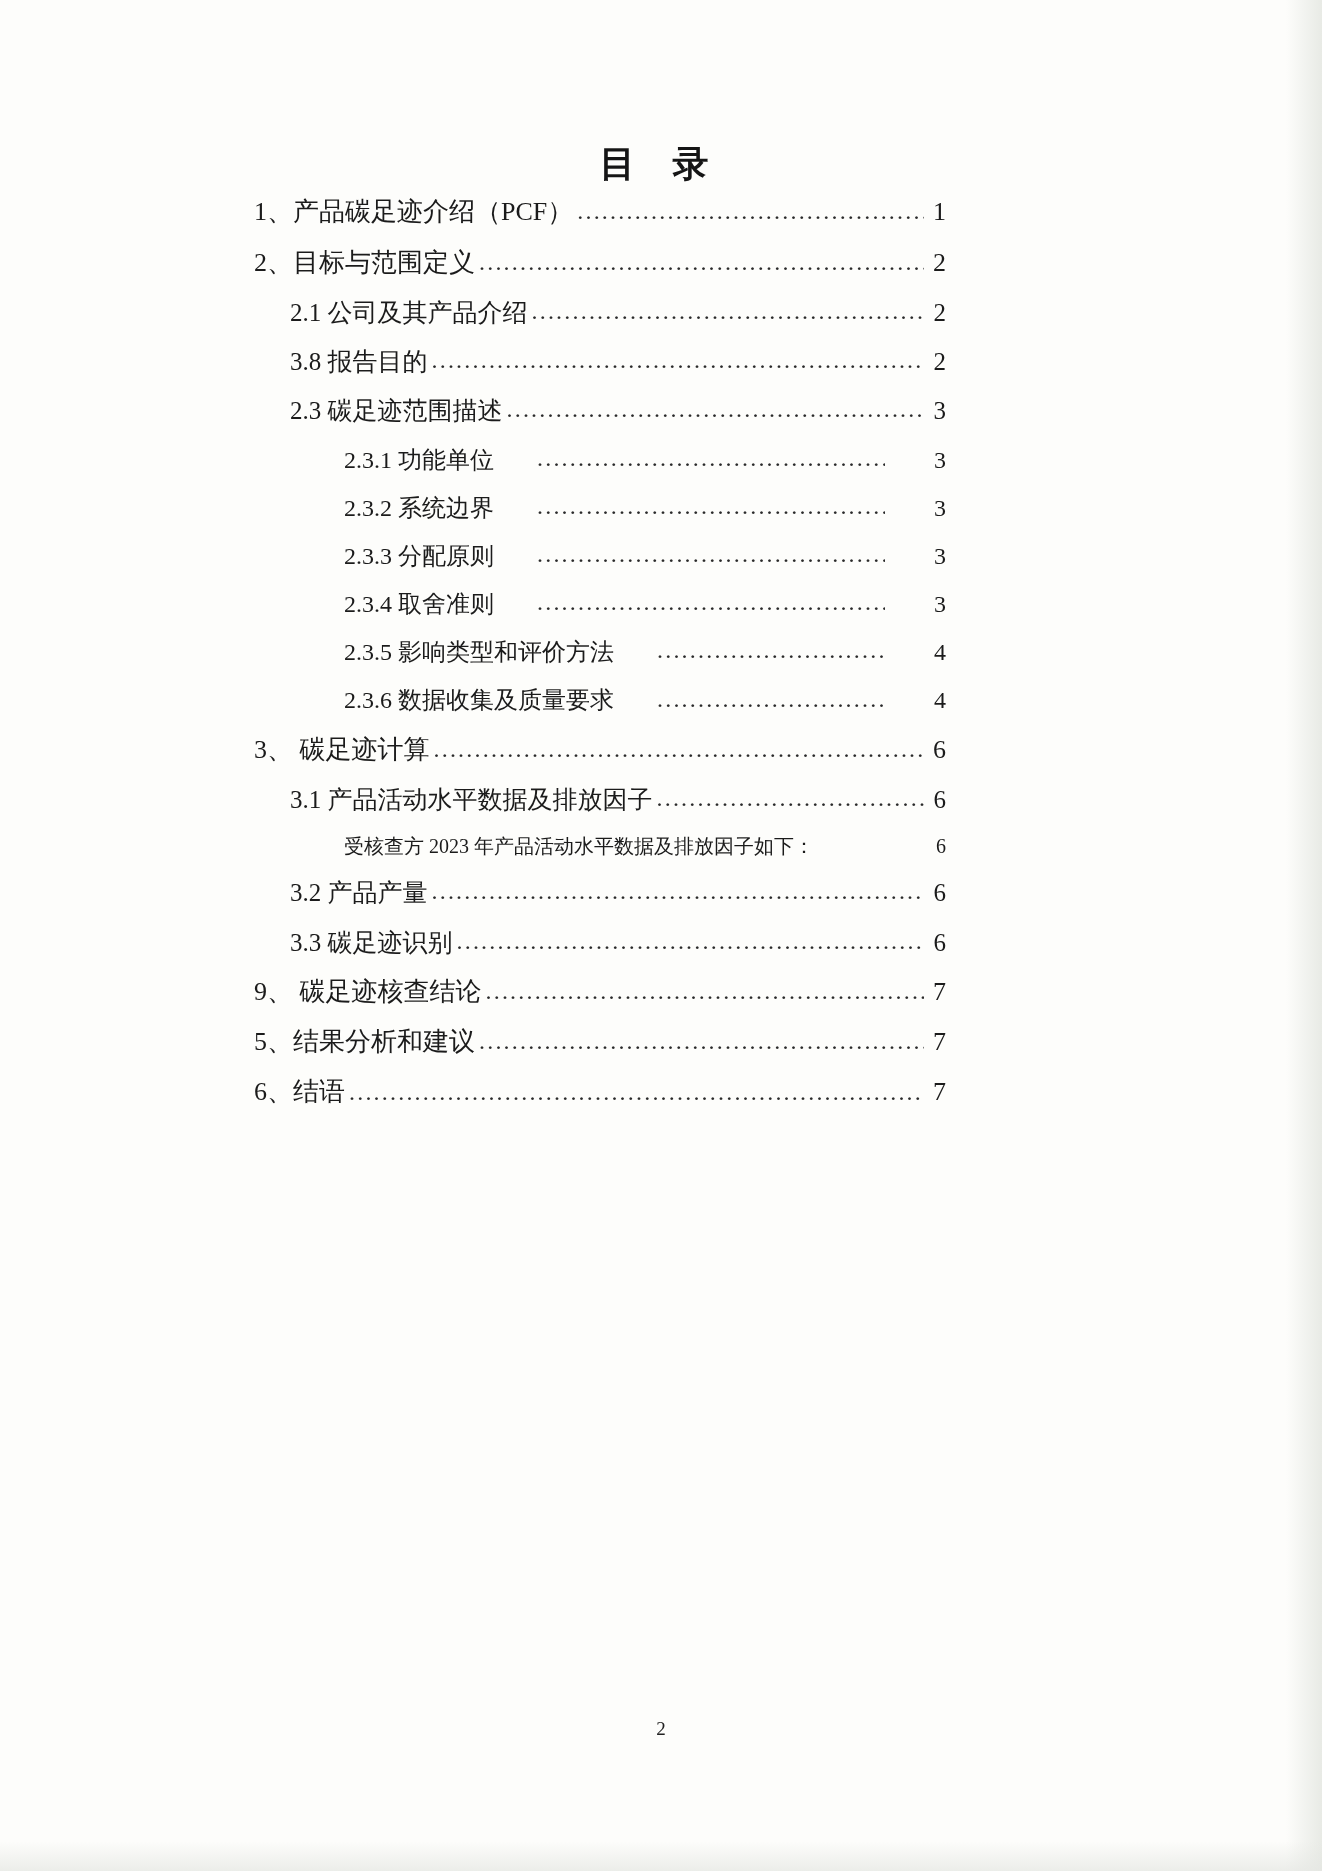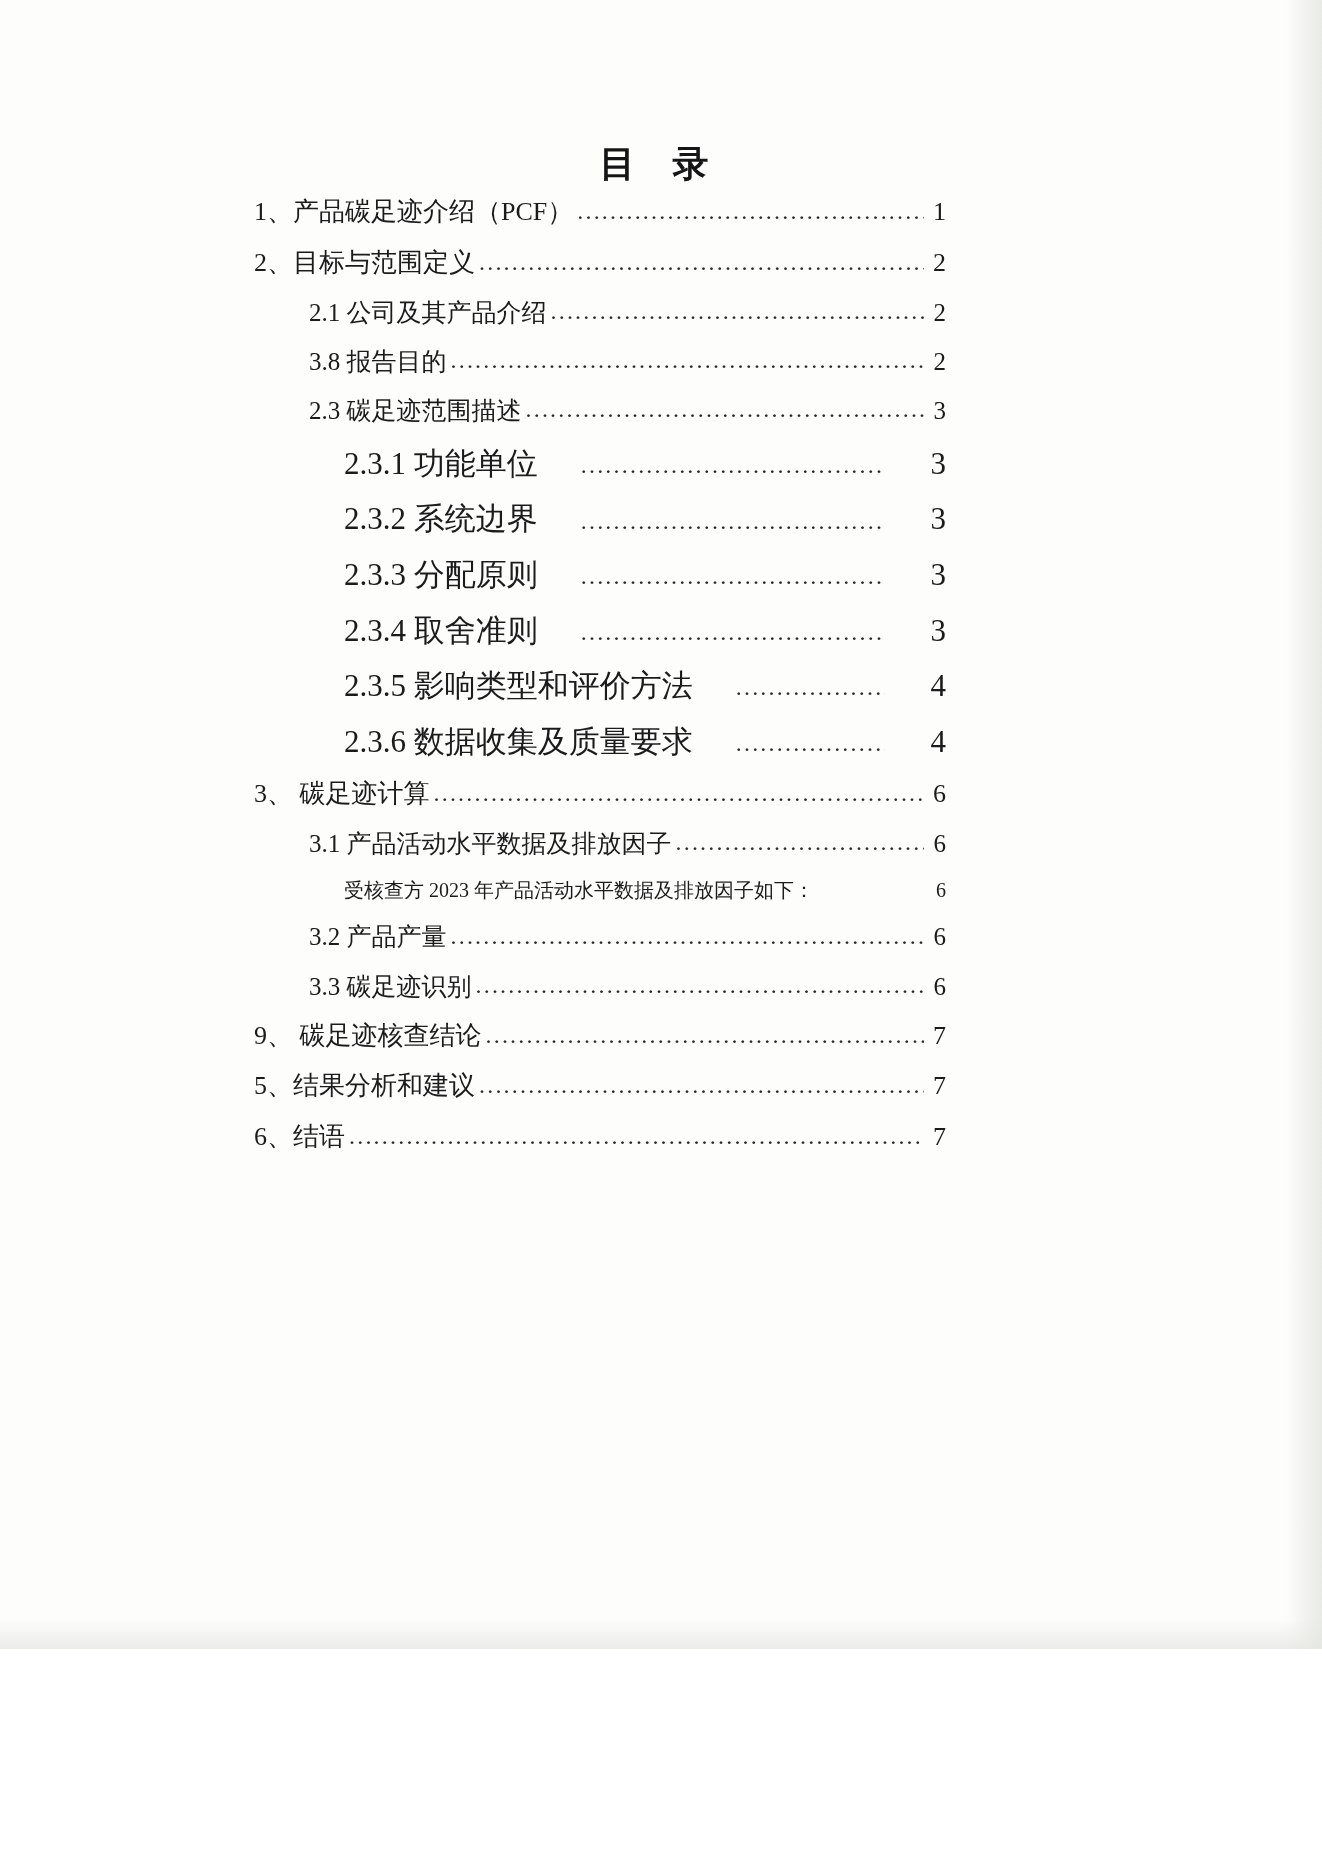--- a/index.html
+++ b/index.html
@@ -3,21 +3,21 @@
 <meta charset="utf-8">
 <style>
   html, body {
     margin: 0;
     padding: 0;
     background: #ffffff;
   }
   .page {
     position: relative;
     width: 1322px;
-    height: 1649px;
+    height: 1871px;
     margin: 0 auto;
     background: #fdfdfb;
     font-family: "Liberation Serif", "DejaVu Serif", serif;
     color: #1a1a1a;
     overflow: hidden;
   }
   
   .page::before {
     content: "";
     position: absolute;
@@ -85,27 +85,27 @@
   }
   .toc-entry .page-num {
     flex: 0 0 auto;
     padding-left: 4px;
     text-align: right;
     min-width: 18px;
   }
 
   
   .lvl-1 { margin-left: 8px; }
-  .lvl-2 { margin-left: 63px; }
+  .lvl-2 { margin-left: 44px; }
   .lvl-3 { margin-left: 98px; }
   .lvl-note { margin-left: 98px; }
 
   .lvl-1 { font-size: 26px; }
   .lvl-2 { font-size: 25px; }
-  .lvl-3 { font-size: 31px; gap: 39px; }
+  .lvl-3 { font-size: 24px; gap: 39px; }
   .lvl-note { font-size: 20px; }
 
   .no-leader .leader::after { content: ""; }
 
   .footer-page {
     position: absolute;
     top: 1718px;
     left: 0;
     width: 1322px;
     text-align: center;

